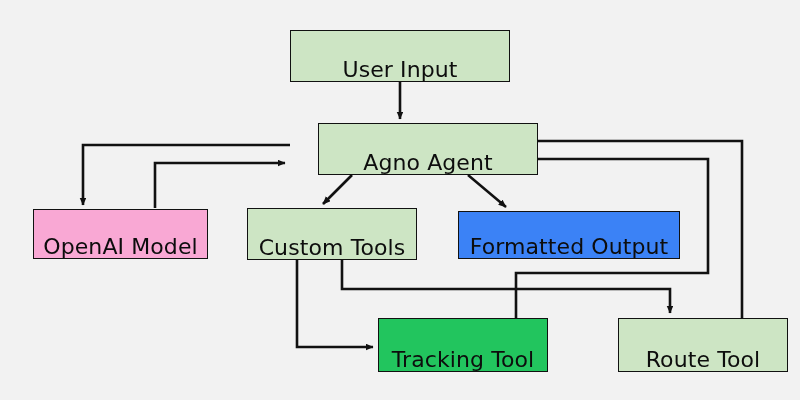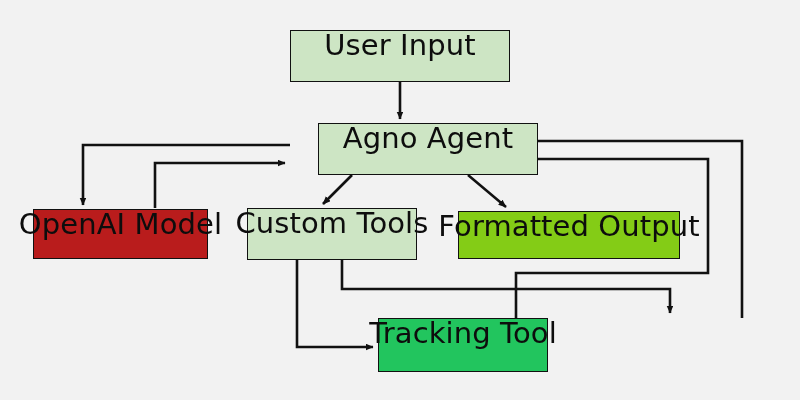--- a/index.html
+++ b/index.html
@@ -24,24 +24,24 @@
     top: 0;
     width: 800px;
     height: 400px;
   }
   .node {
     position: absolute;
     box-sizing: border-box;
     background: #cde5c4;
     border: 1.6px solid #111111;
     display: flex;
-    align-items: flex-start;
+    align-items: flex-end;
     justify-content: center;
     color: #0d0d0d;
-    font-size: 29px;
+    font-size: 22px;
     line-height: 1;
     letter-spacing: 0.1px;
     white-space: nowrap;
     z-index: 2;
   }
   .node-label {
     display: block;
     padding: 0 4px;
   }
 </style>
@@ -70,30 +70,33 @@
   </svg>
 
   <div class="node" style="left: 290px; top: 30px; width: 220px; height: 52px; background: rgb(205, 229, 196); border-color: rgb(17, 17, 17);">
     <span class="node-label">User Input</span>
   </div>
 
   <div class="node" style="left: 290px; top: 123px; width: 220px; height: 52px; background: rgb(205, 229, 196); border-color: rgb(17, 17, 17); margin-left: 28px;">
     <span class="node-label">Agno Agent</span>
   </div>
 
-  <div class="node" style="left: 33px; top: 209px; width: 175px; height: 50px; background: #b91c1c; border-color: rgb(17, 17, 17);">
+  <div class="node" style="left: 33px; top: 209px; width: 175px; height: 50px; background: #f9a8d4; border-color: rgb(17, 17, 17);">
     <span class="node-label">OpenAI Model</span>
   </div>
 
   <div class="node" style="left: 247px; top: 208px; width: 170px; height: 52px; background: rgb(205, 229, 196); border-color: rgb(17, 17, 17);">
     <span class="node-label">Custom Tools</span>
   </div>
 
-  <div class="node" style="left: 458px; top: 211px; width: 222px; height: 48px; background: #84cc16; border-color: rgb(17, 17, 17);">
+  <div class="node" style="left: 458px; top: 211px; width: 222px; height: 48px; background: #3b82f6; border-color: rgb(17, 17, 17);">
     <span class="node-label">Formatted Output</span>
   </div>
 
   <div class="node" style="left: 378px; top: 318px; width: 170px; height: 54px; background: #22c55e; border-color: rgb(17, 17, 17);">
     <span class="node-label">Tracking Tool</span>
   </div>
 
+  <div class="node" style="left: 618px; top: 318px; width: 170px; height: 54px; background: rgb(205, 229, 196); border-color: rgb(17, 17, 17);">
+    <span class="node-label">Route Tool</span>
+  </div>
 
 </div>
 
 </body></html>

